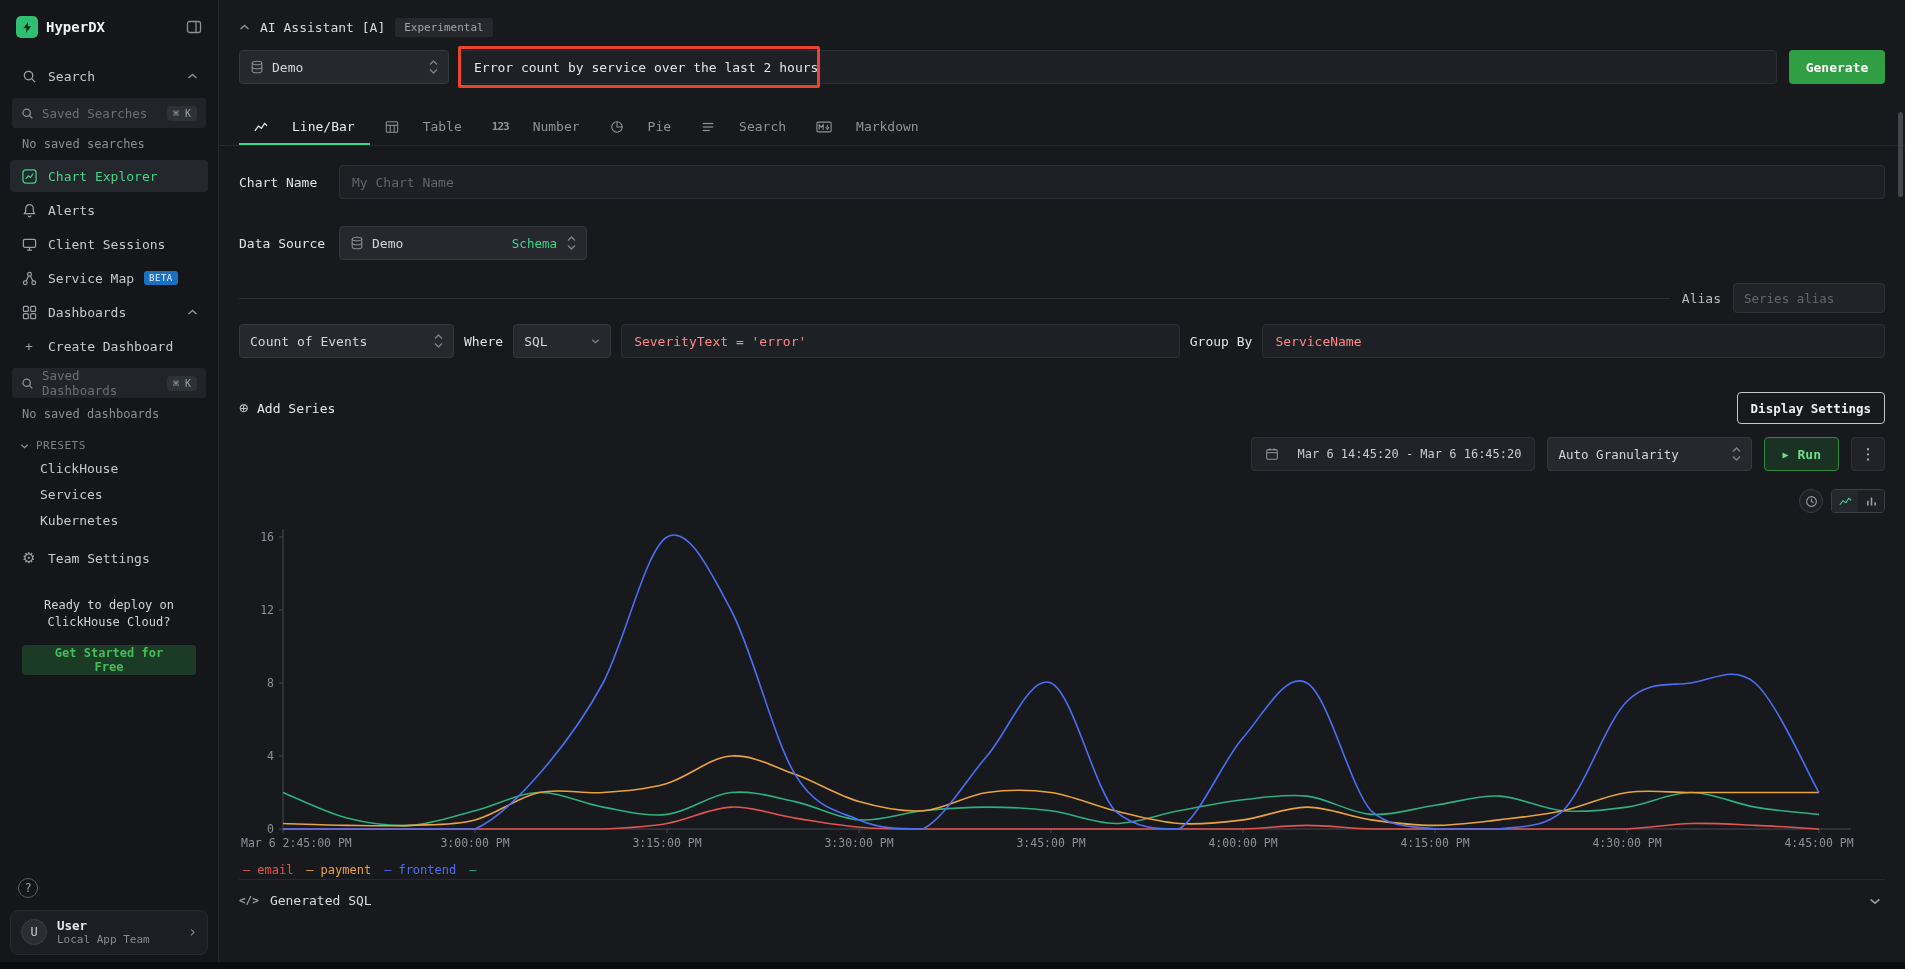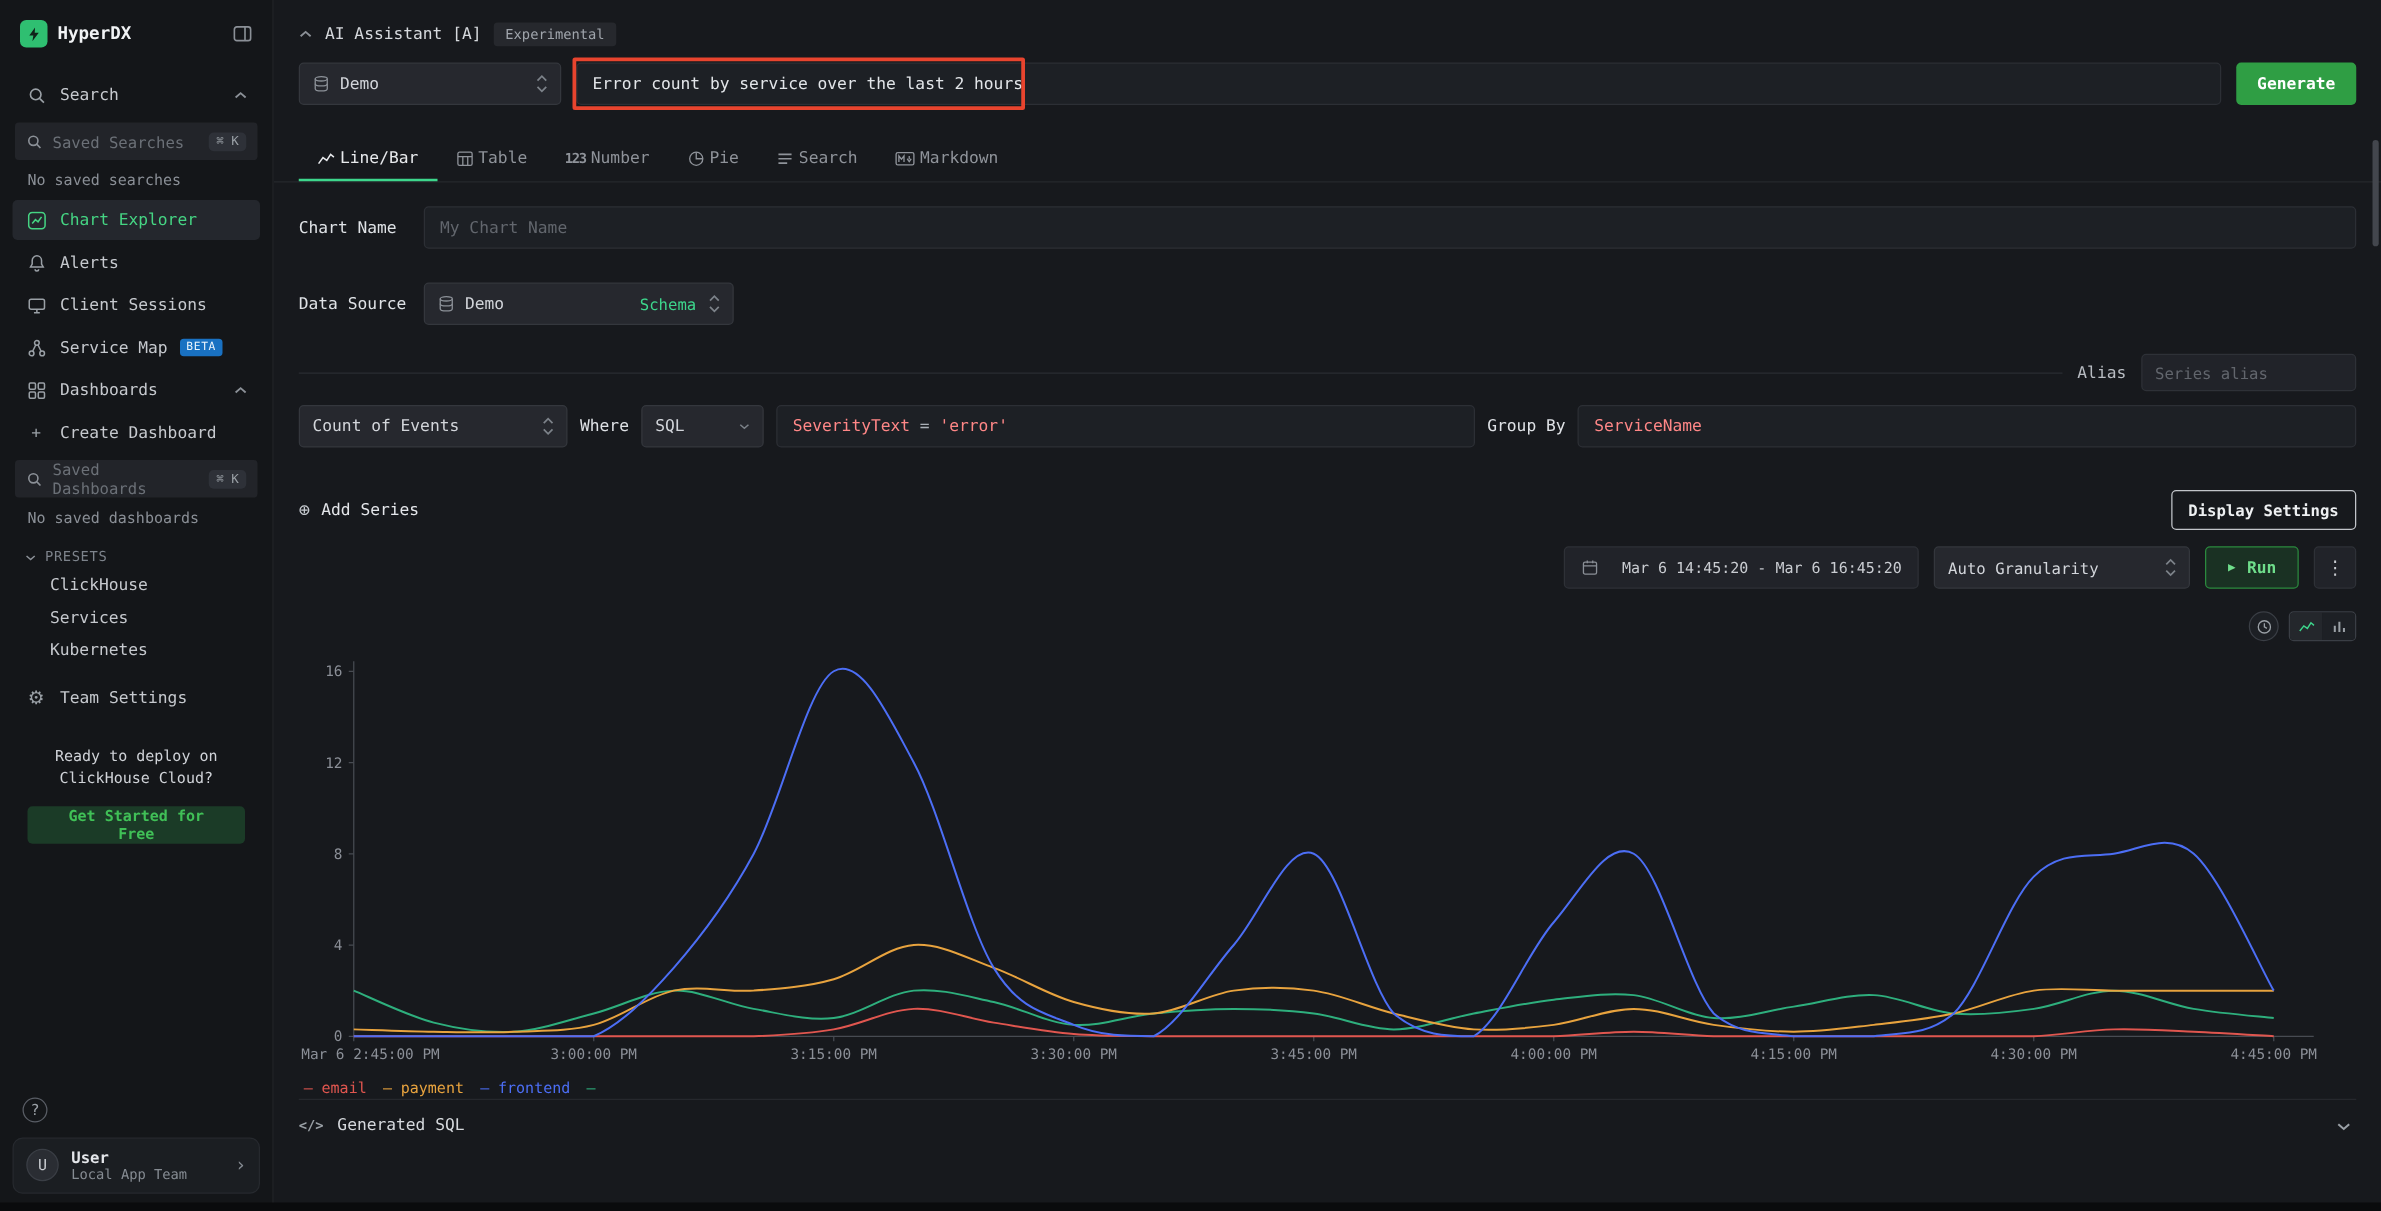--- a/index.html
+++ b/index.html
@@ -46,34 +46,34 @@
   .ai-row{display:flex;gap:12px;margin-top:12px;align-items:center;height:34px}
   .select{display:flex;align-items:center;gap:8px;background:#26282e;border:1px solid #34373d;border-radius:4px;height:34px;padding:0 10px;font-size:13px;color:#d2d5da;cursor:pointer}
   .select .updown{margin-left:auto;color:#7c8289;display:flex}
   .ai-source{width:210px}
   .ai-input-wrap{flex:1;position:relative}
   .text-input{width:100%;height:34px;background:#1d2025;border:1px solid #2c2f35;border-radius:4px;color:#e2e5e9;font:inherit;font-size:13px;padding:0 12px;outline:none}
   .text-input::placeholder{color:#62666d}
   .red-box{position:absolute;left:-3px;top:-4px;width:362px;height:42px;border:3px solid #e8442e;border-radius:2px;pointer-events:none}
   .generate{width:96px;height:34px;background:#2f9e44;color:#fff;border:none;border-radius:4px;font:inherit;font-size:13px;font-weight:bold;cursor:pointer}
   .tabs{display:flex;padding:0 20px;border-bottom:1px solid #26282d;height:36px;margin-top:26px}
-  .tab{display:flex;align-items:center;gap:4px;padding:0 15px;font-size:13px;color:#8f939a;border-bottom:2px solid transparent;cursor:pointer}
+  .tab{display:flex;align-items:center;gap:24px;padding:0 15px;font-size:13px;color:#8f939a;border-bottom:2px solid transparent;cursor:pointer}
   .tab.active{color:#e8eaed;border-bottom-color:#3dd68c}
   .num-icon{font-size:11px;letter-spacing:-1px;font-weight:bold}
 
   .content{flex:1;padding:18px 20px 0;display:flex;flex-direction:column;overflow:hidden}
   .form-row{display:flex;align-items:center;height:36px;margin-bottom:25px}
   .form-label{width:100px;flex-shrink:0;font-size:13px;color:#dfe2e6}
   .grow-input{flex:1}
   .ds-select{width:248px}
   .schema-link{margin-left:auto;color:#3dd68c;font-size:12.5px;cursor:pointer}
   .alias-row{display:flex;align-items:center;margin:-4px 0 0;height:30px}
   .alias-row .hline{flex:1;height:1px;background:#2a2d32}
   .alias-label{margin:0 12px;font-size:13px;color:#b8bcc2}
-  .alias-input{width:172px;height:30px;background:#212329;border:1px solid #2e3137;border-radius:4px;color:#e2e5e9;font:inherit;font-size:12.5px;padding:0 10px;outline:none}
+  .alias-input{width:152px;height:30px;background:#212329;border:1px solid #2e3137;border-radius:4px;color:#e2e5e9;font:inherit;font-size:12.5px;padding:0 10px;outline:none}
   .alias-input::placeholder{color:#62666d}
   .series-row{display:flex;align-items:center;gap:10px;margin-top:10px;height:36px}
   .agg-select{width:215px}
   .inline-label{font-size:13px;color:#dfe2e6;white-space:pre}
   .sql-select{width:98px}
   .code-box{display:flex;align-items:center;background:#1d2025;border:1px solid #2c2f35;border-radius:4px;height:34px;padding:0 12px;font-size:13px;white-space:pre}
   .where-box{flex:1}
   .groupby-box{flex:1.12}
   .code-id{color:#ff8787}
   .code-op{color:#aab0b7}

